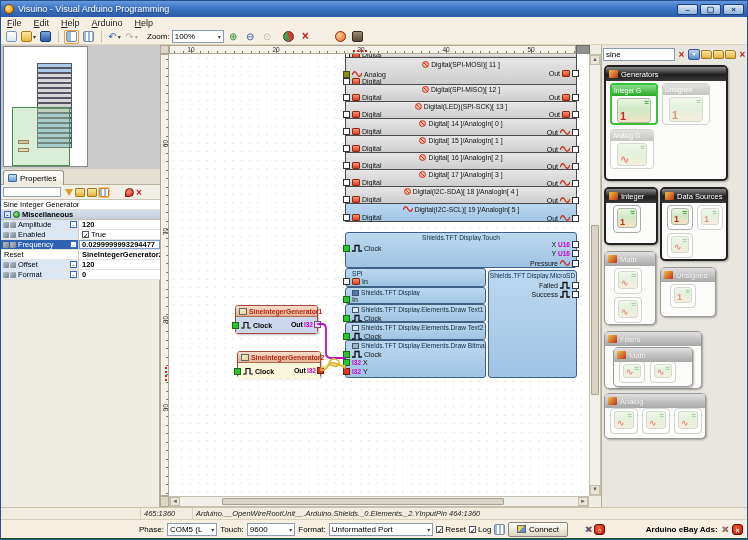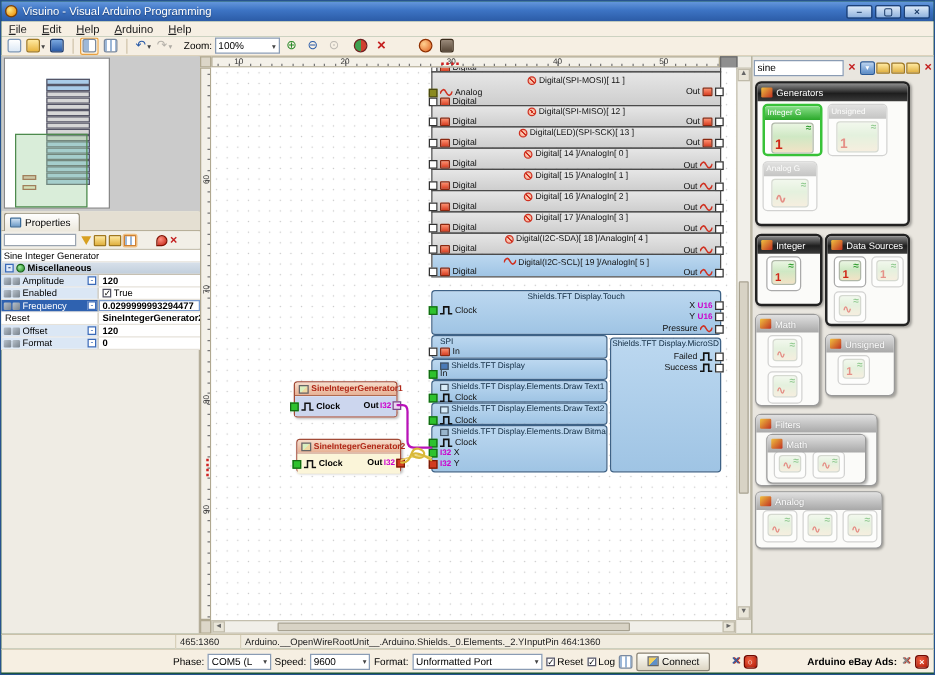--- a/index.html
+++ b/index.html
@@ -168,21 +168,21 @@
   .pi-strip { height:11px; font-size:6.5px; color:#fff; display:flex; align-items:center; gap:2px; padding:0 2px; white-space:nowrap; overflow:hidden;
     background:linear-gradient(180deg,#c8c8c8,#909090); }
   .selected .pi-strip { background:linear-gradient(180deg,#8ae08a,#2aa82a); }
   .pi-thumb { margin:2px auto; border-radius:3px; border:1px solid #b0b8a8; position:relative;
     background:linear-gradient(180deg,#eaf6e2 0%,#cfe8c4 45%,#f2e3c6 100%); }
   .pi-g1 { position:absolute; left:2px; bottom:0; color:#d02818; font-weight:bold; font-size:11px; line-height:11px; }
   .pi-g2 { position:absolute; right:1px; top:0; color:#2a9a2a; font-weight:bold; font-size:8px; line-height:8px; }
   .small .pi-g1 { font-size:9px; line-height:9px; }
 
   
-  .statusbar { position:absolute; left:0; top:506px; width:748px; height:12px; background:#f1ece0; border-top:1px solid #c9c1a9; display:flex; font-size:7.5px; color:#222; align-items:center; }
+  .statusbar { position:absolute; left:0; top:506px; width:748px; height:12px; background:#f1ece0; border-top:1px solid #c9c1a9; display:flex; font-size:7.5px; color:#222; align-items:center;font-style:italic; }
   .sb-cell { height:100%; display:flex; align-items:center; padding:0 3px; border-right:1px solid #d8d0ba; white-space:nowrap; overflow:hidden; }
   .bottombar { position:absolute; left:0; top:518px; width:748px; height:19px; background:#f6efe2; border-top:1px solid #d8d0ba; display:flex; align-items:center; gap:3px; font-size:8px; }
   .combo { display:flex; align-items:center; justify-content:space-between; height:13px; border:1px solid #8a9cb4; background:#fff; padding:0 2px; white-space:nowrap; overflow:hidden; }
   .bb-chk { display:flex; align-items:center; gap:2px; }
   .connect-btn { height:15px; padding:0 8px; display:flex; align-items:center; gap:3px; border:1px solid #8a8476; border-radius:2px;
     background:linear-gradient(180deg,#fefdf8,#ddd6c4); font-size:8px; }
   .cn-ic { width:9px; height:8px; background:linear-gradient(135deg,#f0d060 50%,#6090c8 50%); border:1px solid #666; }
   .tool-x { color:#3a5a9a; font-weight:bold; font-size:11px; line-height:10px; text-shadow:1px 0 0 #c03020; }
   .pwr-ic { width:11px; height:11px; border-radius:3px; background:radial-gradient(circle at 40% 35%,#f06040,#b01808); border:1px solid #700800; color:#fff; font-size:7px; line-height:11px; text-align:center; font-weight:bold; }
   .ads { margin-left:auto; width:146px; display:flex; align-items:center; justify-content:flex-end; gap:4px; padding-right:6px; font-weight:bold; }
@@ -1077,21 +1077,21 @@
     <div class="sb-cell" style="flex:1;border-right:none">Arduino.__OpenWireRootUnit__.Arduino.Shields._0.Elements._2.YInputPin 464:1360</div>
   </div>
 
   <div class="bottombar">
     <div style="width:140px"></div>
     <span>Phase:</span>
     <div class="combo" style="width:52px">
       <span>COM5 (L</span>
         <span class="dd">▾</span>
       </div>
-    <span>Speed:</span>
+    <span>Touch:</span>
     <div class="combo" style="width:50px">
       <span>9600</span>
         <span class="dd">▾</span>
       </div>
     <span>Format:</span>
     <div class="combo" style="width:108px">
       <span>Unformatted Port</span>
         <span class="dd">▾</span>
       </div>
     <div class="bb-chk">

